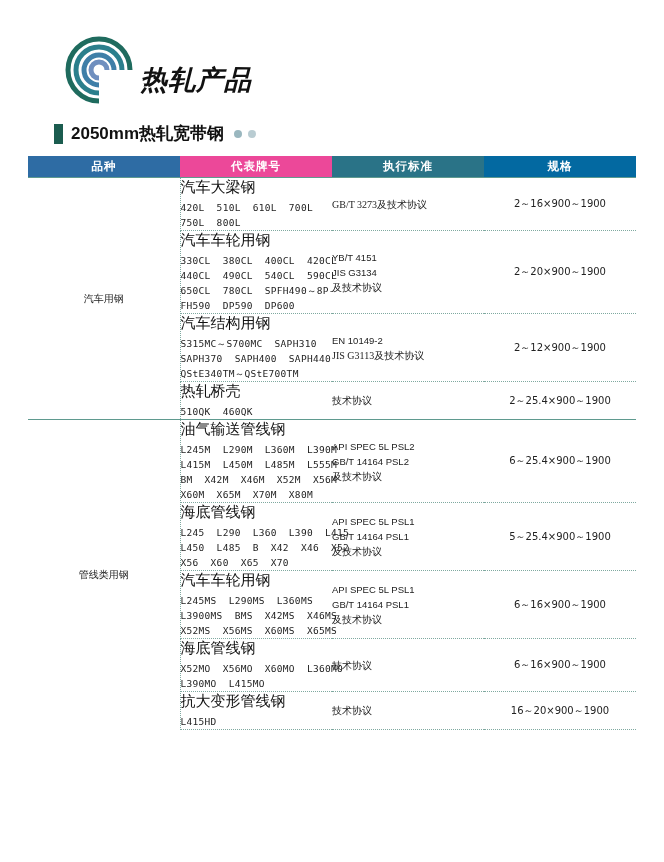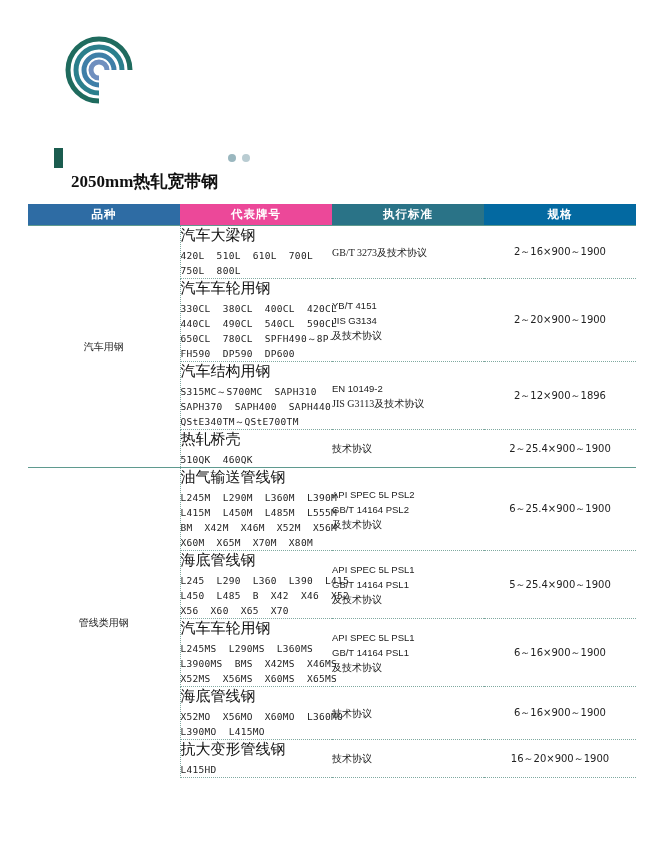--- a/index.html
+++ b/index.html
@@ -56,26 +56,25 @@
     margin-top: 10px;
     padding-left: 26px;
   }
   .sub-bar {
     width: 9px;
     height: 20px;
     background: #1b5c4f;
     margin-right: 8px;
   }
   .subtitle {
-    font-family: Liberation Serif, serif;
+    font-family: Liberation Sans, sans-serif;
     font-weight: bold;
     font-size: 17px;
     color: #111;
     white-space: nowrap;
-    margin-top: 48px;
   }
   .dots {
     margin-left: 10px;
     display: flex;
     align-items: center;
     gap: 6px;
   }
   .dot {
     width: 8px;
     height: 8px;
@@ -180,20 +179,21 @@
 
   <div class="header">
     <div class="logo-wrap">
       <svg width="74" height="74" viewBox="0 0 74 74">
         <path d="M68 38 A31 31 0 1 0 37 69" fill="none" stroke="#1f6b5e" stroke-width="5"></path>
         <path d="M60 38 A23 23 0 1 0 37 61" fill="none" stroke="#2b7f8c" stroke-width="5"></path>
         <path d="M52 38 A15 15 0 1 0 37 53" fill="none" stroke="#3f7fa8" stroke-width="5"></path>
         <path d="M45 38 A8 8 0 1 0 37 46" fill="none" stroke="#6f8fbf" stroke-width="5"></path>
       </svg>
     </div>
+    <div class="page-title">热轧产品</div>
   </div>
 
   <div class="subtitle-row">
     <div class="sub-bar"></div>
     <div class="subtitle">2050mm热轧宽带钢</div>
     <div class="dots">
       <div class="dot"></div>
       <div class="dot d2"></div>
     </div>
   </div>
@@ -239,21 +239,21 @@
           <td class="grade">
             <div class="grade-title">汽车结构用钢</div>
             <div class="grade-line">S315MC～S700MC  SAPH310</div>
             <div class="grade-line">SAPH370  SAPH400  SAPH440</div>
             <div class="grade-line">QStE340TM～QStE700TM</div>
           </td>
           <td class="std">
             <div class="std-line">EN 10149-2</div>
             <div class="std-line cn">JIS G3113及技术协议</div>
           </td>
-          <td class="spec">2～12×900～1896</td>
+          <td class="spec">2～12×900～1900</td>
         </tr>
         <tr class="catsep">
           <td class="grade">
             <div class="grade-title">热轧桥壳</div>
             <div class="grade-line">510QK  460QK</div>
           </td>
           <td class="std">
             <div class="std-line cn">技术协议</div>
           </td>
           <td class="spec">2～25.4×900～1900</td>

